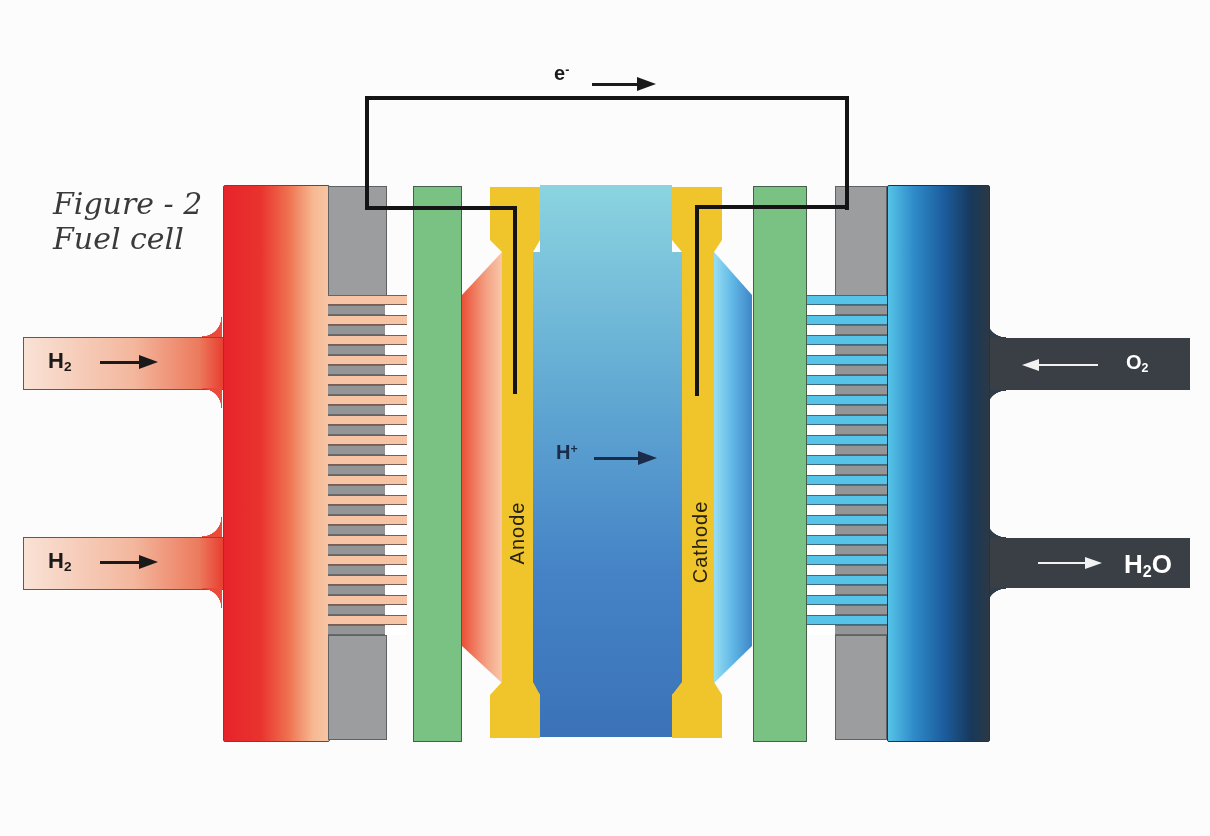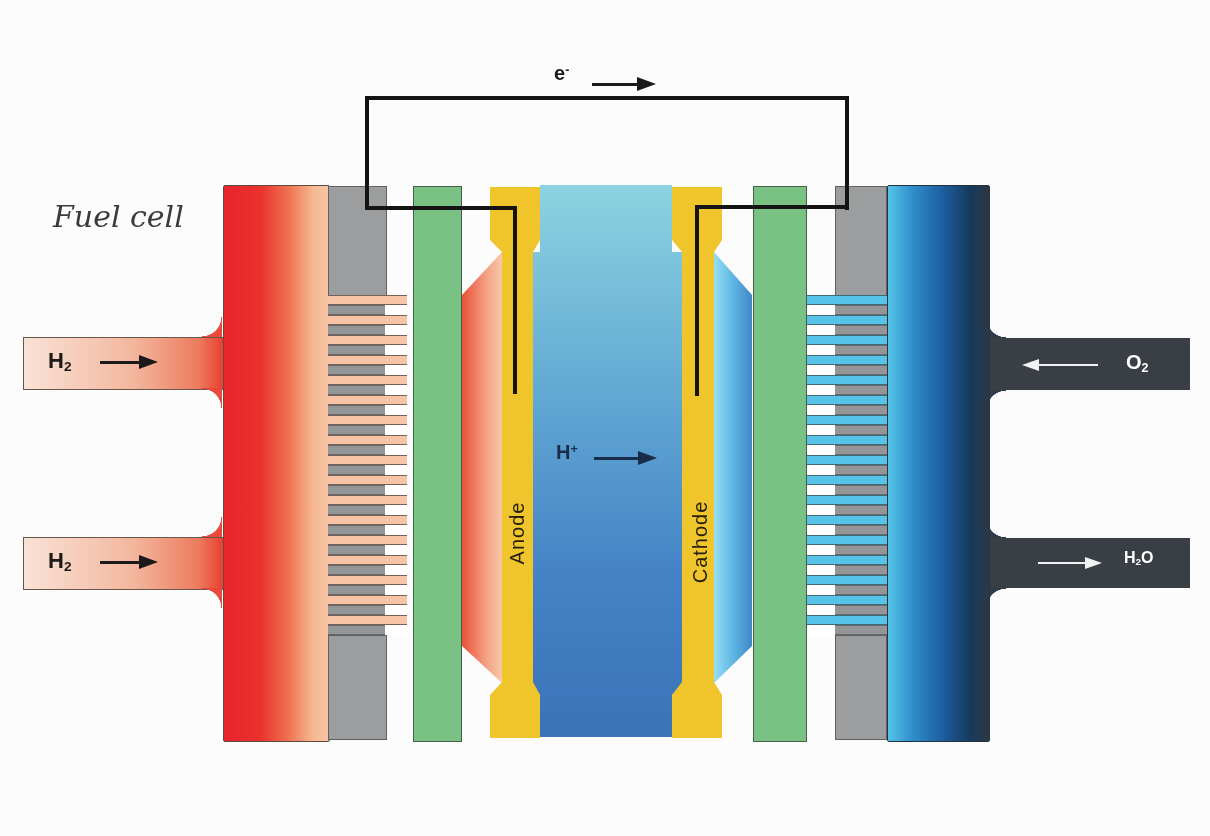--- a/index.html
+++ b/index.html
@@ -78,21 +78,21 @@
   .anode{left:490px;
       clip-path:polygon(0 0,100% 0,100% 53px,43px 65px,43px 495px,100% 508px,
                         100% 100%,0 100%,0 508px,12px 495px,12px 65px,0 53px);}
   .cathode{left:672px;
       clip-path:polygon(0 0,100% 0,100% 53px,42px 65px,42px 495px,100% 508px,
                         100% 100%,0 100%,0 508px,10px 495px,10px 65px,0 53px);}
 
   
   .caption{position:absolute;left:53px;top:186px;color:#3a3a3a;
       font-family:"DejaVu Serif","Liberation Serif",serif;font-style:italic;font-size:30px;}
-  .caption .l2{margin-top:13px;}
+  .caption .l2{}
   .lbl{position:absolute;color:var(--c-ink);font-weight:700;font-size:22px;white-space:nowrap;}
   .lbl sub{font-size:0.62em;position:relative;top:0.25em;vertical-align:baseline;}
   .lbl sup{font-size:0.62em;position:relative;top:-0.45em;vertical-align:baseline;}
   .white{color:#ffffff;}
   .navy{color:#1b2b4a;}
   .vlabel{position:absolute;transform:translate(-50%,-50%) rotate(-90deg);
       white-space:nowrap;font-size:20px;font-weight:500;color:#26200e;letter-spacing:1px;}
   .elec-box{position:absolute;left:532px;top:578px;width:152px;height:64px;
       background:rgba(115,168,222,.55);border-radius:6px;text-align:center;
       color:var(--c-label-navy);}
@@ -109,20 +109,21 @@
   .arrow.thin .head{border-top-width:6px;border-bottom-width:6px;
       border-left-width:17px;}
   .arrow.thin.rev .head{border-left-width:0;border-right-width:17px;}
 </style>
 </head>
 <body>
 
 <div id="stage">
 
   <div class="caption">
+    <div>Figure - 2</div>
     <div class="l2">Fuel cell</div>
   </div>
 
   <div class="h2ch" style="top:337px"></div>
   <div class="h2ch" style="top:537px"></div>
   <div class="fillet" style="left:202px;top:317px;background:radial-gradient(circle 20px at 0 0,transparent 19px,#e94a3a 19.5px)"></div>
   <div class="fillet" style="left:202px;top:388px;background:radial-gradient(circle 20px at 0 100%,transparent 19px,#e94a3a 19.5px)"></div>
   <div class="fillet" style="left:202px;top:517px;background:radial-gradient(circle 20px at 0 0,transparent 19px,#e94a3a 19.5px)"></div>
   <div class="fillet" style="left:202px;top:588px;background:radial-gradient(circle 20px at 0 100%,transparent 19px,#e94a3a 19.5px)"></div>
 
@@ -207,17 +208,17 @@
       <span class="head"></span>
   </div>
   <div class="lbl white" style="left:1126px;top:351px;font-size:20px">
     <span>O</span><sub>2</sub>
   </div>
 
   <div class="arrow thin" style="left:1038px;top:556px;width:64px;color:#f2f2f2">
     <span class="shaft"></span>
       <span class="head"></span>
   </div>
-  <div class="lbl white" style="left:1124px;top:549px;font-size:16px">
+  <div class="lbl white" style="left:1124px;top:549px;font-size:26px">
     <span>H</span><sub>2</sub><span>O</span>
   </div>
 
 </div>
 
 </body></html>

